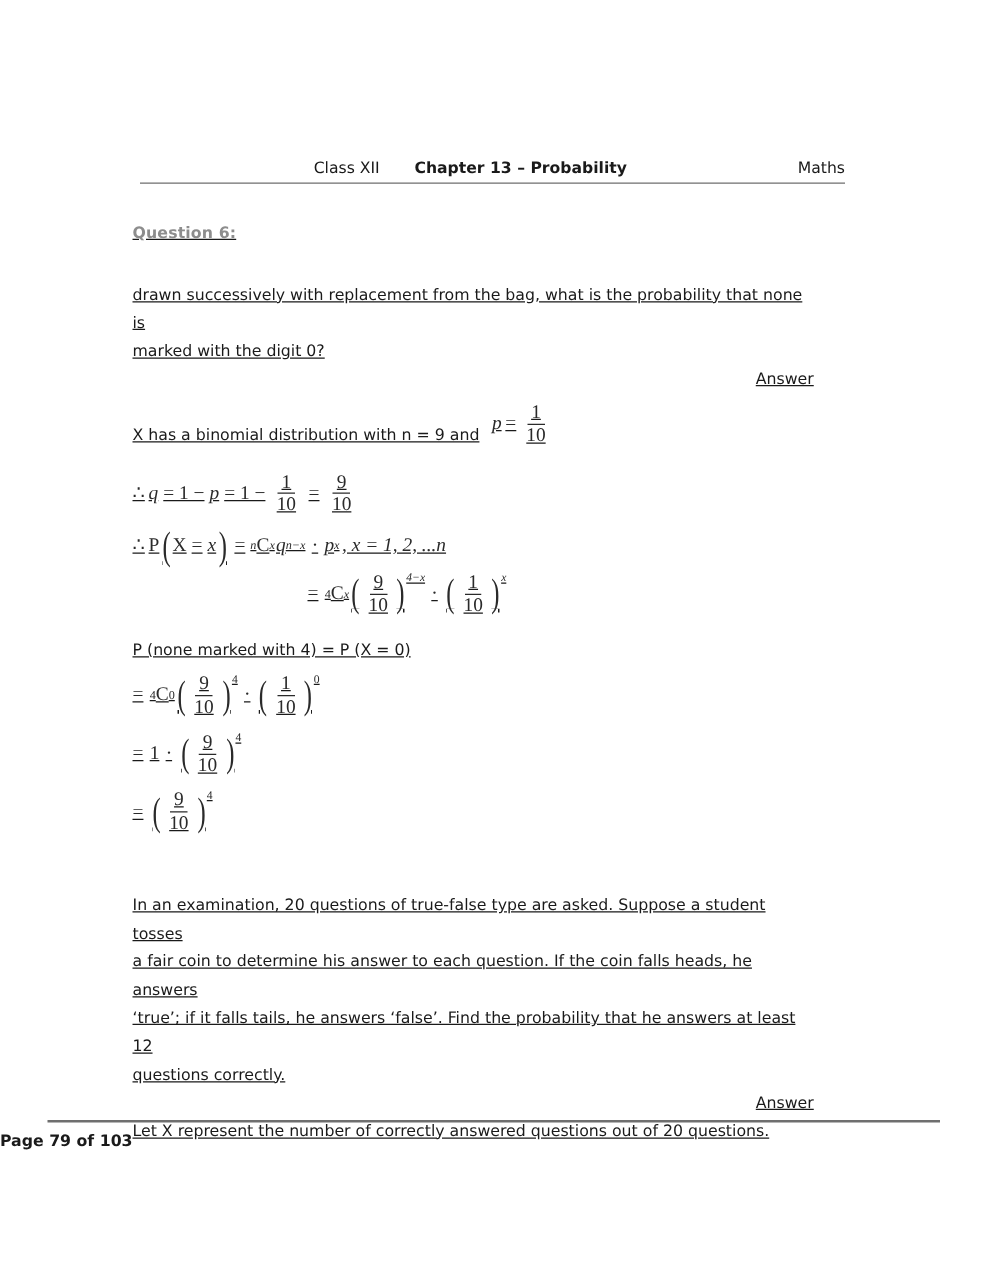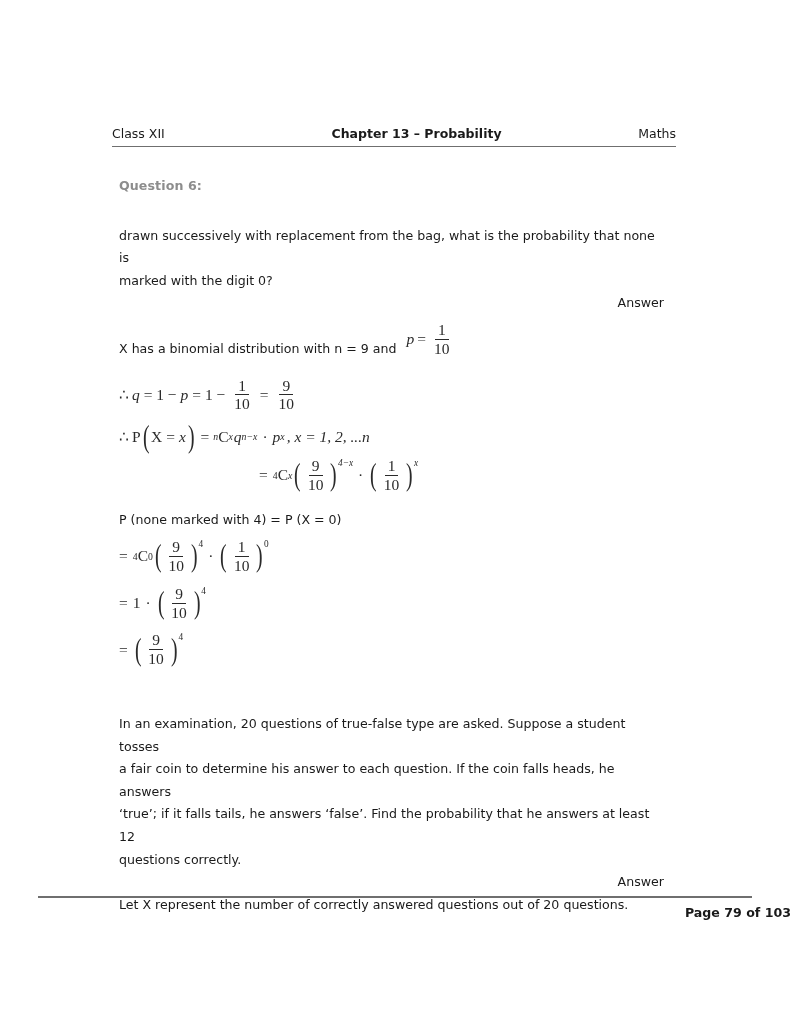--- a/index.html
+++ b/index.html
@@ -29,30 +29,31 @@
     top: 126px;
     width: 564px;
     display: flex;
     align-items: flex-end;
     font-size: 12.5px;
     color: #1a1a1a;
     padding-bottom: 5px;
     border-bottom: 1.4px solid #6f6f6f;
     box-sizing: border-box;
   }
-  .doc-header .hdr-left   { width: 34%; text-align: left;   white-space: nowrap; }
+  .doc-header .hdr-left   { width: 34%; text-align: right;   white-space: nowrap; }
   .doc-header .hdr-center { width: 40%; text-align: center; white-space: nowrap; font-weight: bold; }
   .doc-header .hdr-right  { width: 26%; text-align: right;  white-space: nowrap; }
 
   
   .content {
     position: absolute;
-    left: 119px;
+    left: 106px;
     top: 178px;
     width: 545px;
+    text-decoration: underline;
   }
 
   .q-heading {
     font-size: 12.6px;
     font-weight: bold;
     color: #8d8d8d;
     margin: 0 0 9px 0;
     letter-spacing: .1px;
   }
 
@@ -176,21 +177,21 @@
     top: 896px;
     width: 714px;
     height: 1.6px;
     background: #6f6f6f;
   }
   .doc-footer {
     position: absolute;
     left: 0;
     top: 905px;
     width: 791px;
-    text-align: right;
+    text-align: left;
     font-size: 12.6px;
     font-weight: bold;
     color: #1a1a1a;
   }
 </style>
 </head>
 <body>
 
 <div class="page">
 

